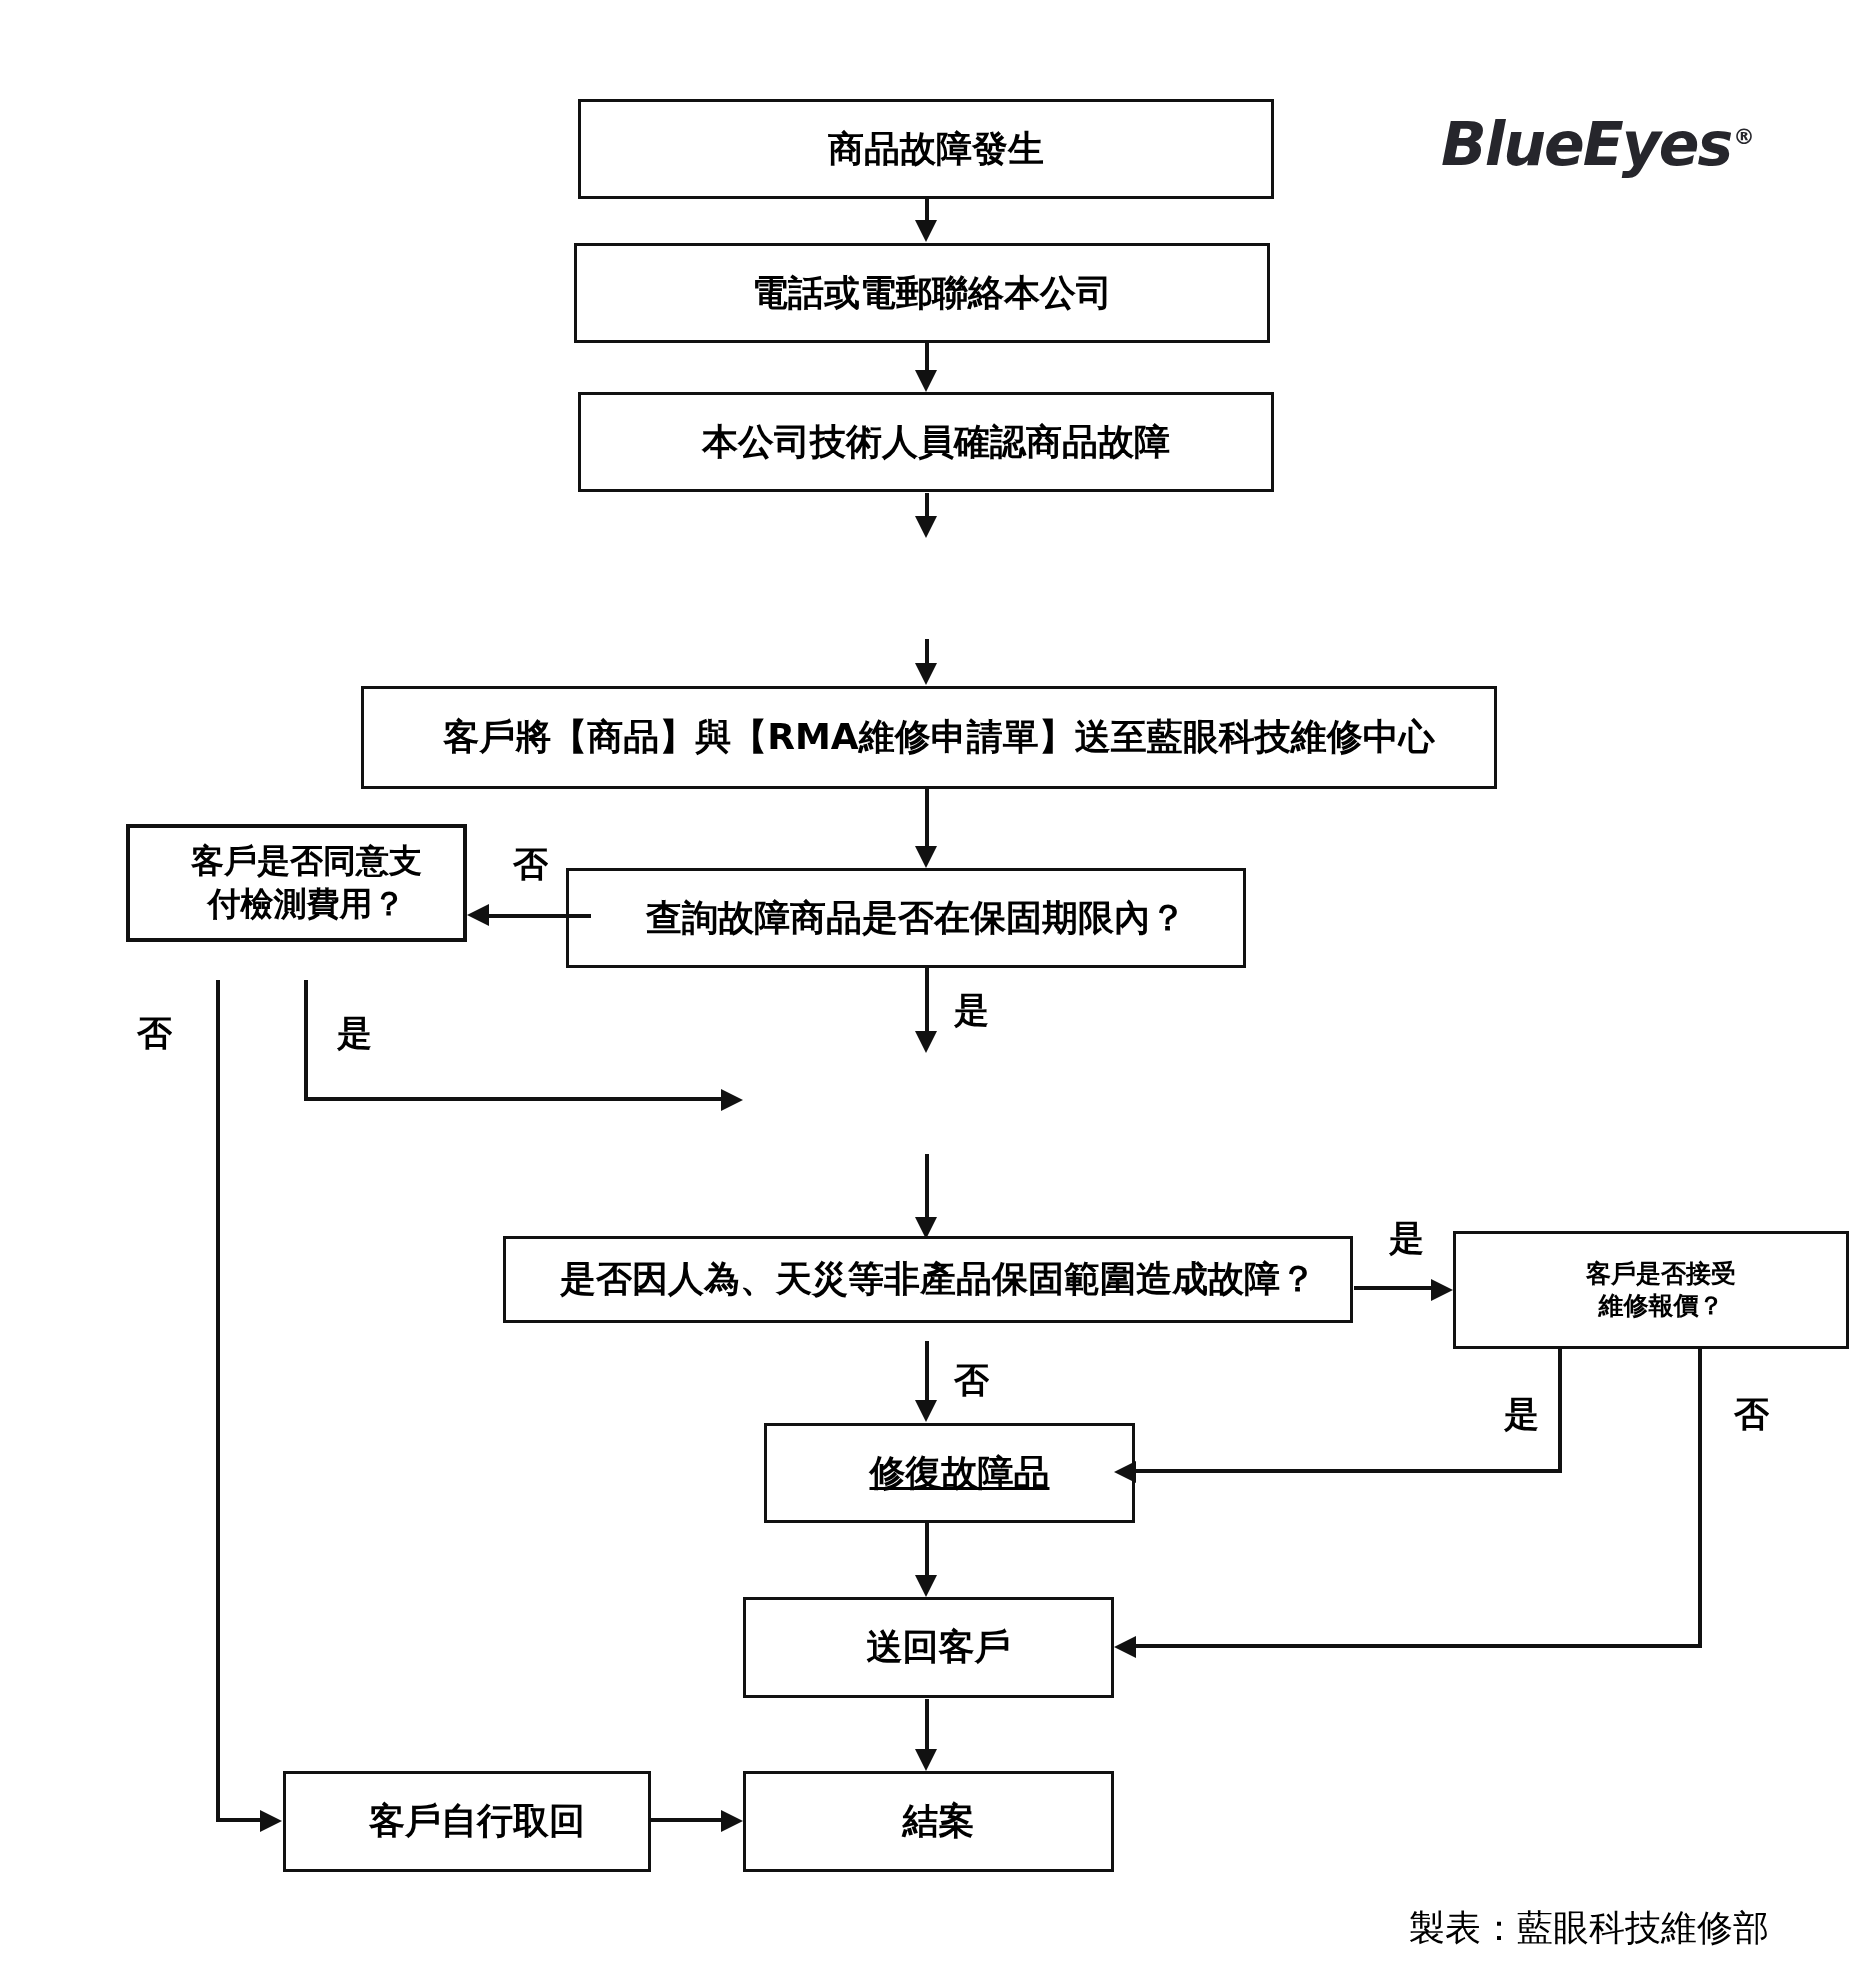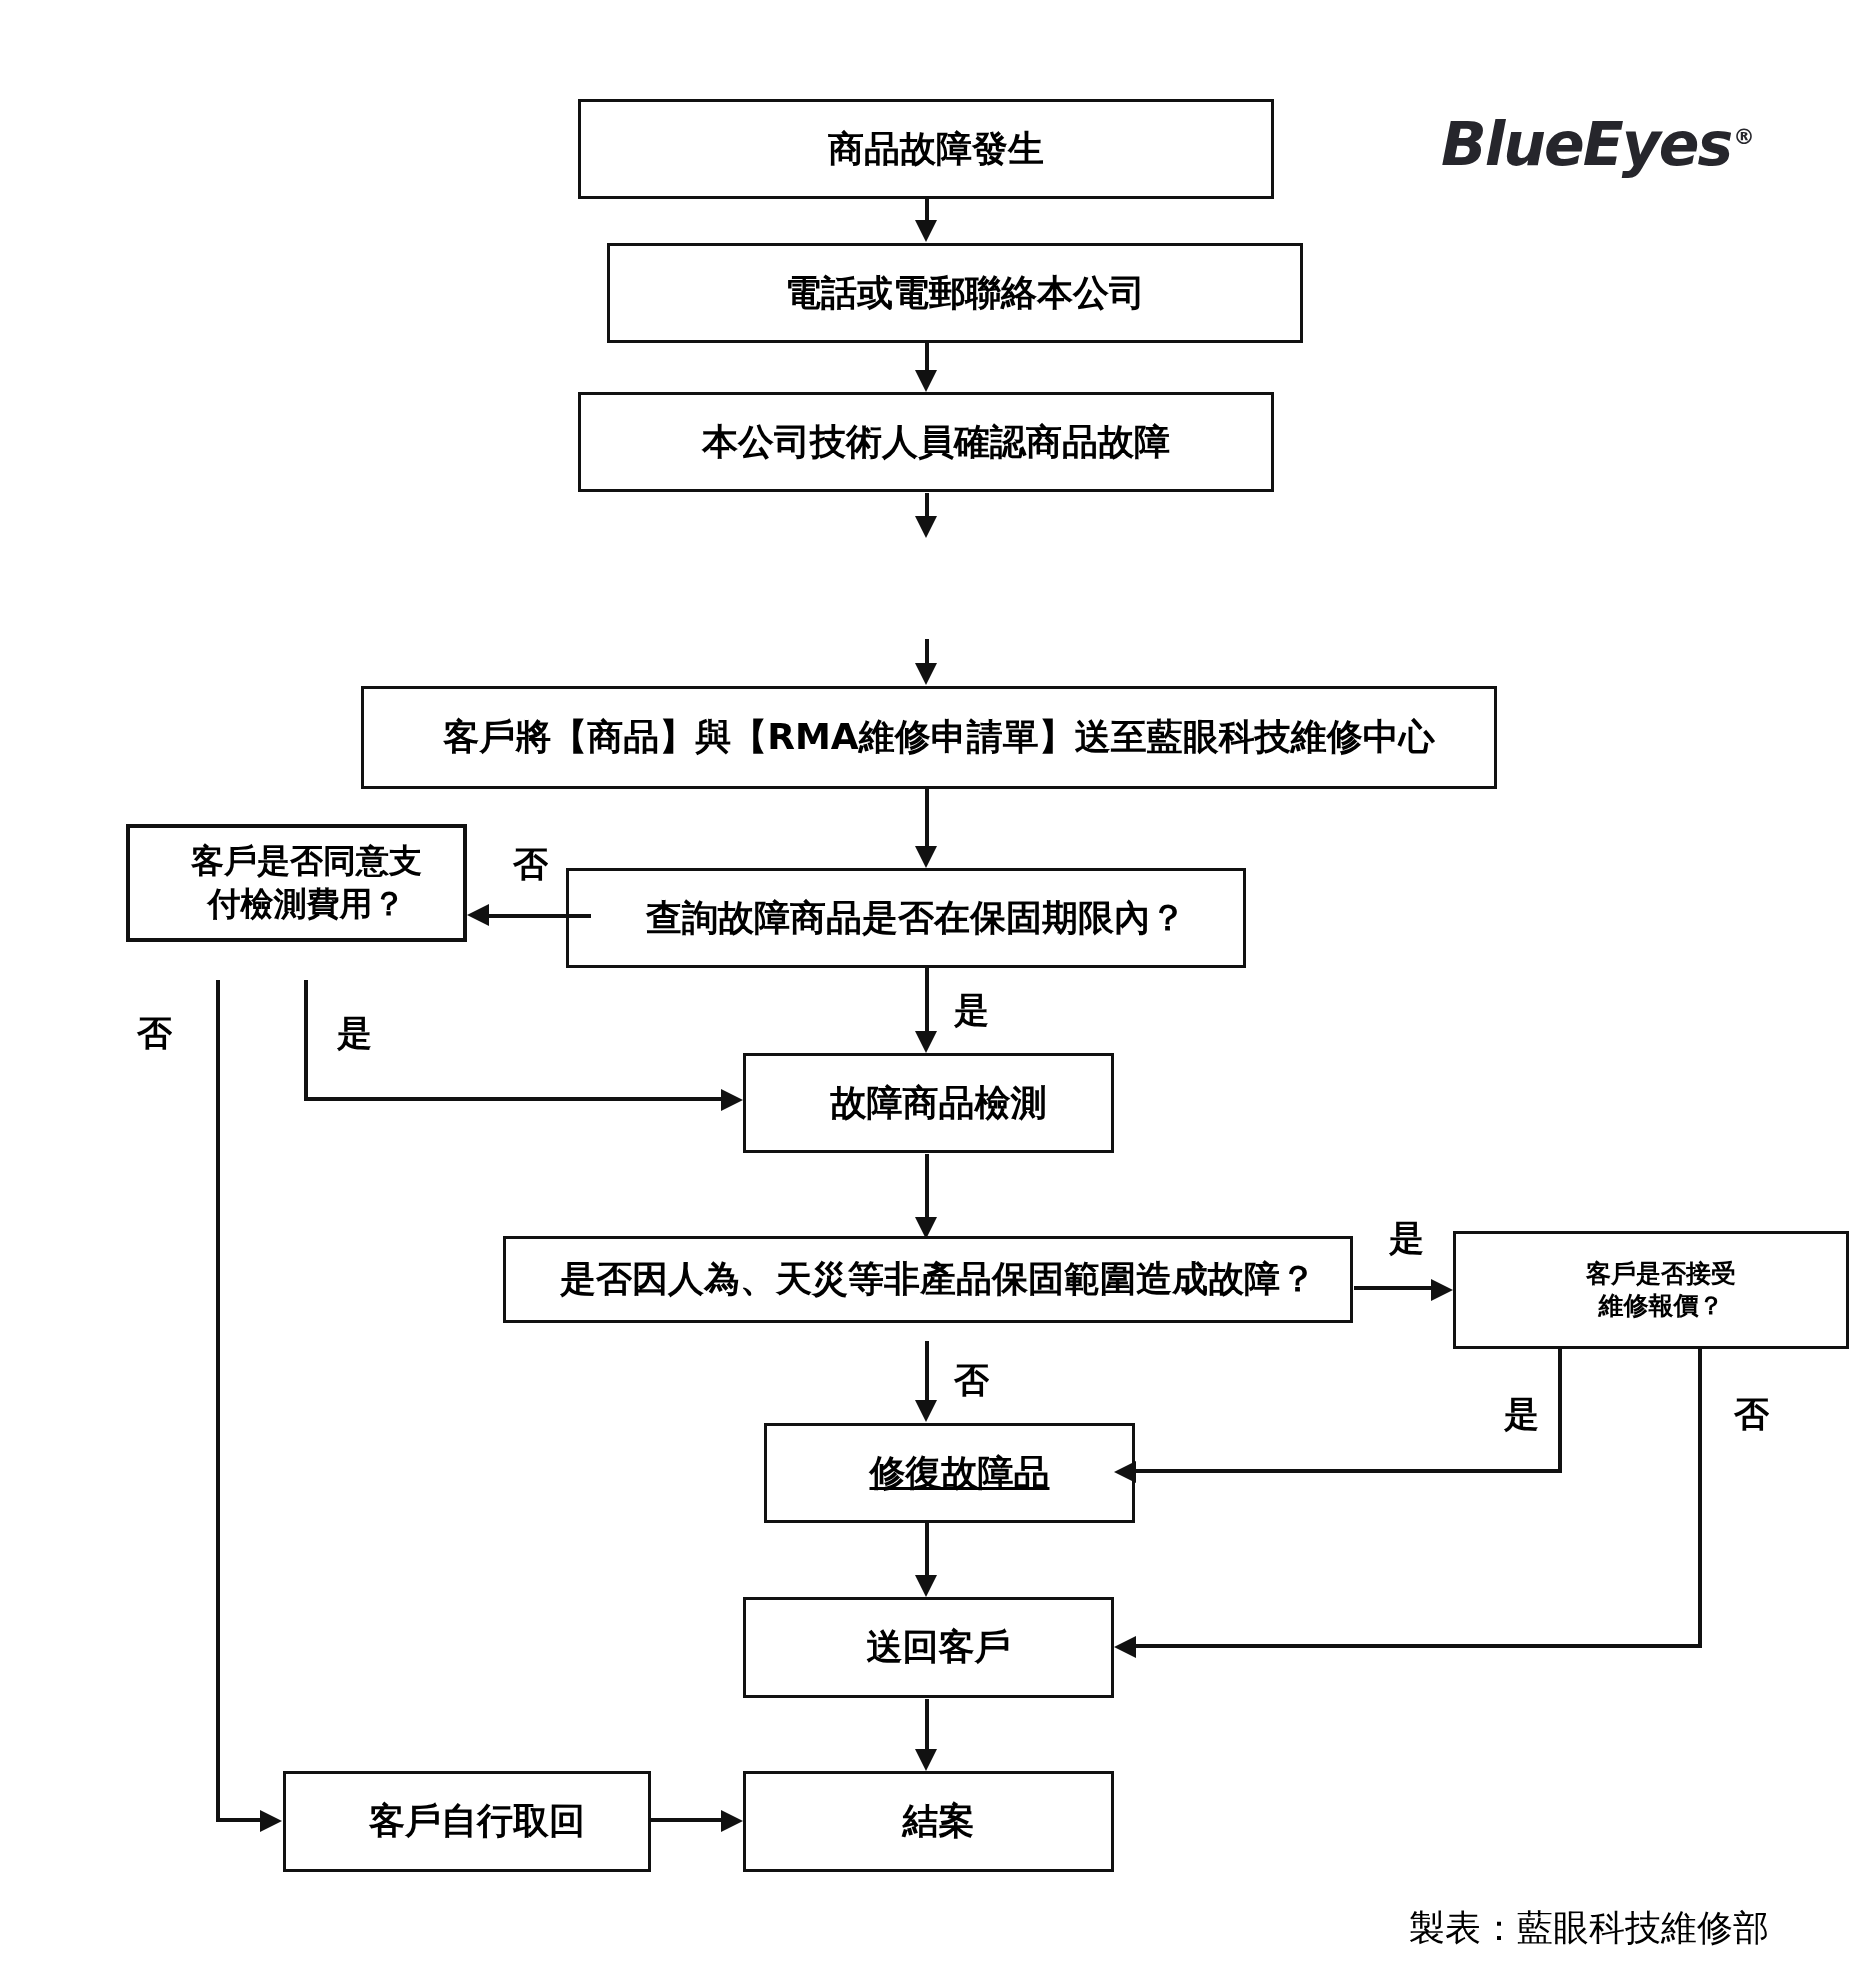--- a/index.html
+++ b/index.html
@@ -68,27 +68,26 @@
   }
 </style>
 </head>
 <body>
 
 <div id="canvas">
 
   <div id="logo"><span>BlueEyes</span><sup>®</sup></div>
 
   <div class="node" style="left:578px;top:99px;width:696px;height:100px;">商品故障發生</div>
-  <div class="node" style="left:607px;top:243px;width:696px;height:100px;">電話或電郵聯絡本公司</div>
+  <div class="node" style="left:574px;top:243px;width:696px;height:100px;">電話或電郵聯絡本公司</div>
   <div class="node" style="left:578px;top:392px;width:696px;height:100px;">本公司技術人員確認商品故障</div>
   <div class="node" style="left:361px;top:686px;width:1136px;height:103px;">客戶將【商品】與【RMA維修申請單】送至藍眼科技維修中心</div>
   <div class="node" style="left:566px;top:868px;width:680px;height:100px;">查詢故障商品是否在保固期限內？</div>
   <div class="node small" style="left:126px;top:824px;width:341px;height:118px;">客戶是否同意支
 付檢測費用？</div>
-  <div class="node" style="left:743px;top:1053px;width:371px;height:100px;">故障商品檢測</div>
   <div class="node" style="left:503px;top:1236px;width:850px;height:87px;">是否因人為、天災等非產品保固範圍造成故障？</div>
   <div class="node" style="left:1453px;top:1231px;width:396px;height:118px;font-size:25px;">客戶是否接受
 維修報價？</div>
   <div class="node" style="left:764px;top:1423px;width:371px;height:100px;text-decoration:underline;">修復故障品</div>
   <div class="node" style="left:283px;top:1771px;width:368px;height:101px;">客戶自行取回</div>
   <div class="node" style="left:743px;top:1597px;width:371px;height:101px;">送回客戶</div>
   <div class="node" style="left:743px;top:1771px;width:371px;height:101px;">結案</div>
 
   <div class="vline" style="left:925px;top:199px;height:24.4px;"></div>
   <div class="ah-down" style="left:915px;top:220px;"></div>

